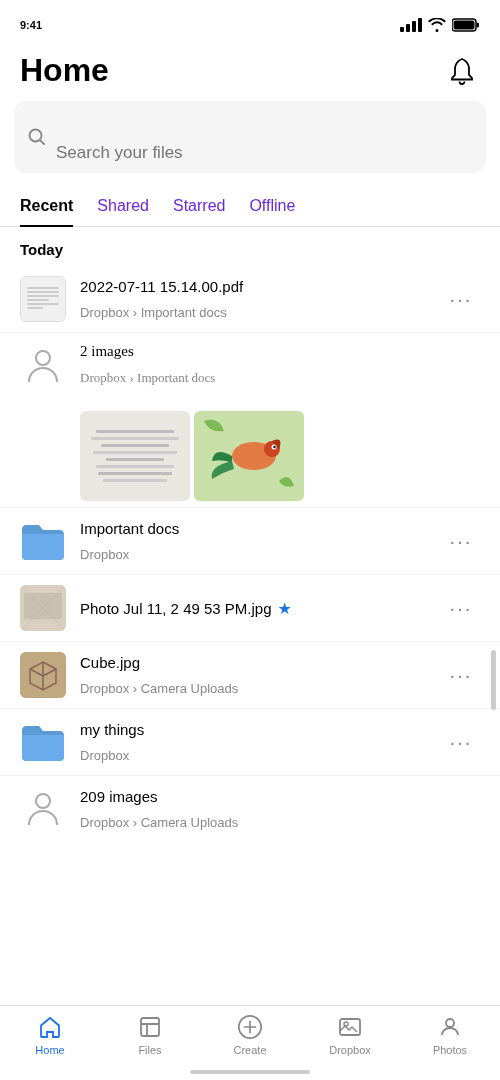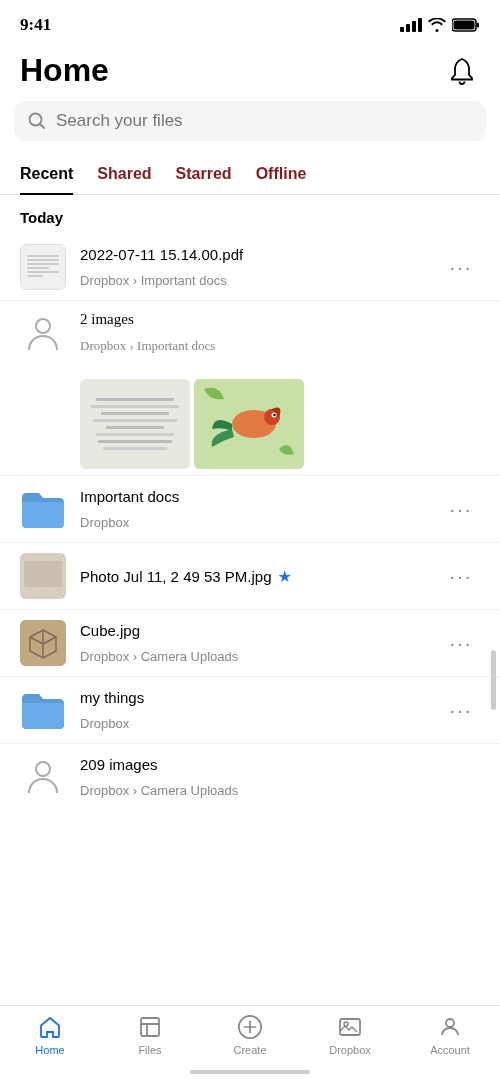--- a/index.html
+++ b/index.html
@@ -15,24 +15,23 @@
 
     
     .status-bar {
       display: flex;
       justify-content: space-between;
       align-items: center;
       padding: 12px 20px 6px 20px;
       height: 44px;
     }
     .status-time {
-      font-size: 17px;
+      font-size: 11px;
       font-weight: 600;
       color: #000;
-      font-family: Liberation Serif, serif;
     }
     .status-icons {
       display: flex;
       align-items: center;
       gap: 6px;
     }
     .signal-bars { display: flex; align-items: flex-end; gap: 2px; }
     .signal-bars span {
       background: #000;
       width: 4px;
@@ -73,38 +72,39 @@
       padding: 10px 14px;
       gap: 10px;
     }
     .search-bar input {
       border: none;
       background: transparent;
       font-size: 17px;
       color: #888;
       outline: none;
       flex: 1;
+      margin-top: 32px;
     }
 
     
     .tabs {
       display: flex;
       padding: 0 20px;
       border-bottom: 1px solid #e0e0e0;
       gap: 24px;
       margin-bottom: 0;
     }
     .tab {
       padding: 8px 0 10px 0;
       font-size: 16px;
-      color: #7f1d1d;
+      color: #6d28d9;
       cursor: pointer;
       border-bottom: 2.5px solid transparent;
       margin-bottom: -1px;
-      font-weight: 700;
+      font-weight: 400;
     }
     .tab.active {
       color: #000;
       font-weight: 600;
       border-bottom: 2.5px solid #000;
     }
 
     
     .section-label {
       padding: 14px 20px 8px 20px;
@@ -524,18 +524,18 @@
     <span class="nav-label">Dropbox</span>
   </div>
 
   <div class="nav-item">
     <div class="nav-icon">
       <svg width="24" height="24" viewBox="0 0 24 24" fill="none">
         <circle cx="12" cy="8" r="4" stroke="#888" stroke-width="1.8"></circle>
         <path d="M4 20c0-4 3.6-7 8-7s8 3 8 7" stroke="#888" stroke-width="1.8"></path>
       </svg>
     </div>
-    <span class="nav-label">Account</span>
+    <span class="nav-label">Photos</span>
   </div>
 
 </div>
 
 <div class="home-indicator"></div>
 
 </body></html>

